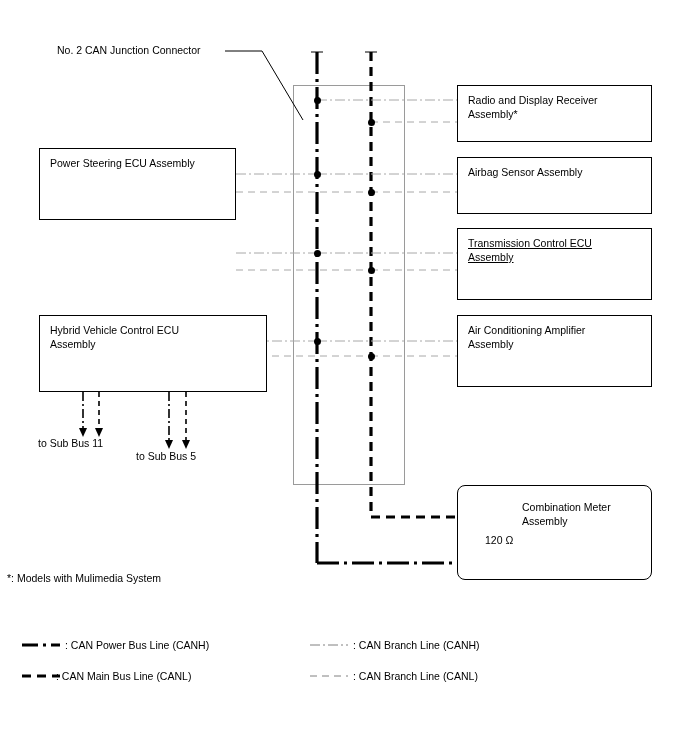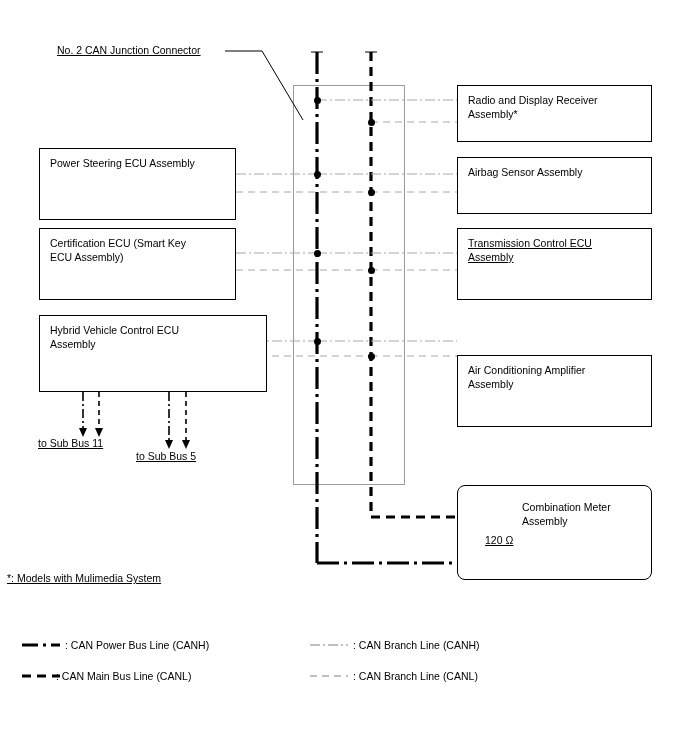--- a/index.html
+++ b/index.html
@@ -26,21 +26,20 @@
     font-size: 10.5px;
     line-height: 14px;
     padding: 7px 10px;
     white-space: pre-line;
   }
   .plain-text {
     position: absolute;
     font-size: 10.5px;
     line-height: 14px;
     white-space: pre-line;
-    text-decoration: underline;
   }
   .junction-rect {
     position: absolute;
     border: 1px solid #9a9a9a;
     background: transparent;
     box-sizing: border-box;
   }
   .dot {
     position: absolute;
     width: 7px;
@@ -134,31 +133,29 @@
   <div class="dot" style="left:313.5px; top:170.5px;"></div>
   <div class="dot" style="left:367.5px; top:188.5px;"></div>
   <div class="dot" style="left:313.5px; top:249.5px;"></div>
   <div class="dot" style="left:367.5px; top:266.5px;"></div>
   <div class="dot" style="left:313.5px; top:337.5px;"></div>
   <div class="dot" style="left:367.5px; top:352.5px;"></div>
 
   <div class="plain-text" style="left:57px; top:43px; width:200px;">No. 2 CAN Junction Connector</div>
 
   <div class="box" style="left:39px; top:148px; width:197px; height:72px;">Power Steering ECU Assembly</div>
-  <div class="box" style="left:39px; top:228px; width:197px; height:72px;">Certification ECU (Smart Key
-ECU Assembly)</div>
   <div class="box" style="left:39px; top:315px; width:228px; height:77px;">Hybrid Vehicle Control ECU
 Assembly</div>
 
   <div class="box" style="left:457px; top:85px; width:195px; height:57px;">Radio and Display Receiver
 Assembly*</div>
   <div class="box" style="left:457px; top:157px; width:195px; height:57px;">Airbag Sensor Assembly</div>
   <div class="box" style="left:457px; top:228px; width:195px; height:72px;text-decoration:underline;">Transmission Control ECU
 Assembly</div>
-  <div class="box" style="left:457px; top:315px; width:195px; height:72px;margin-top:40px;">Air Conditioning Amplifier
+  <div class="box" style="left:457px; top:315px; width:195px; height:72px;">Air Conditioning Amplifier
 Assembly</div>
 
   <div class="box" style="left:457px; top:485px; width:195px; height:95px; border-radius:8px; padding-left:64px; padding-top:14px;">Combination Meter
 Assembly</div>
 
   <div class="plain-text" style="left:485px; top:533px;">120 Ω</div>
 
   <div class="plain-text" style="left:38px; top:418px; top:418px; margin-top:18px;">to Sub Bus 11</div>
   <div class="plain-text" style="left:136px; top:449px;">to Sub Bus 5</div>
 

